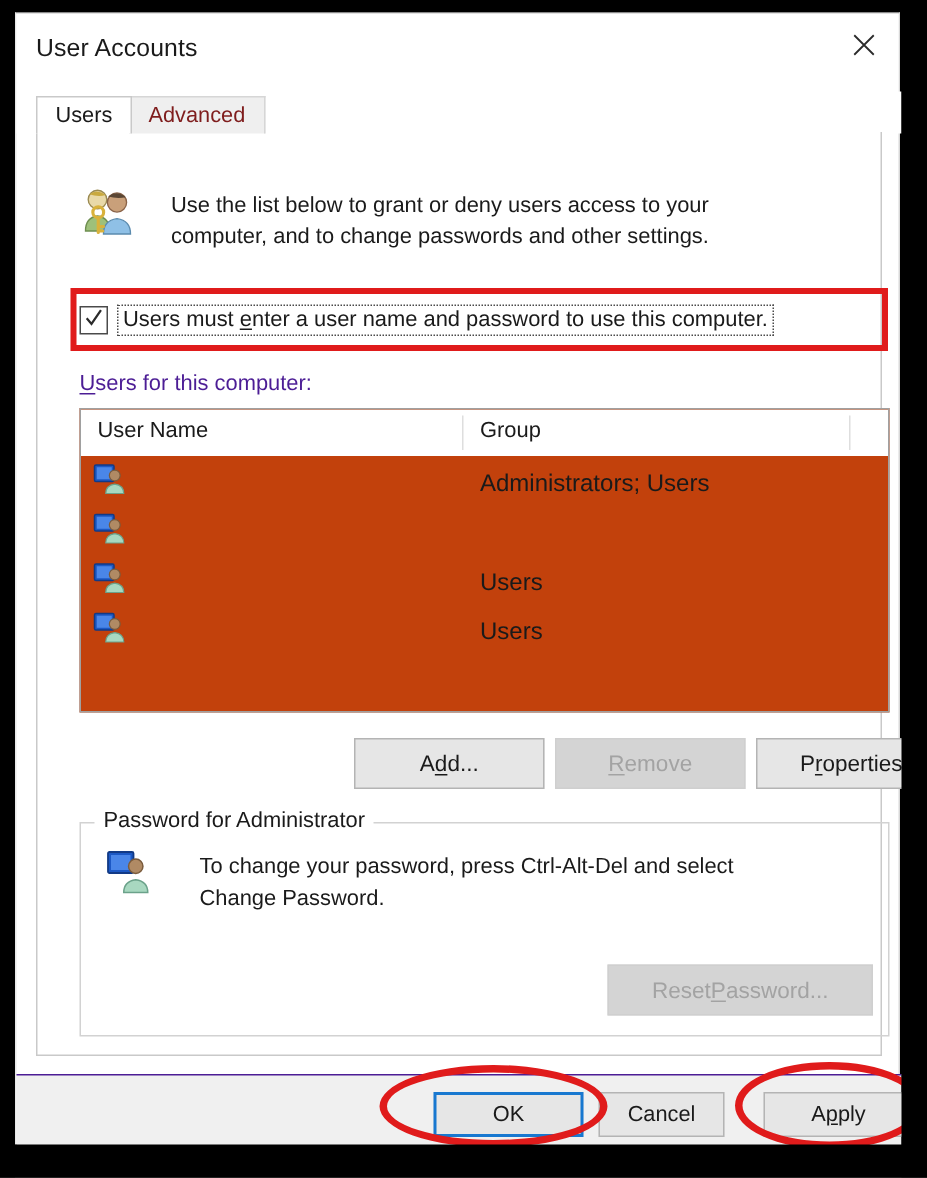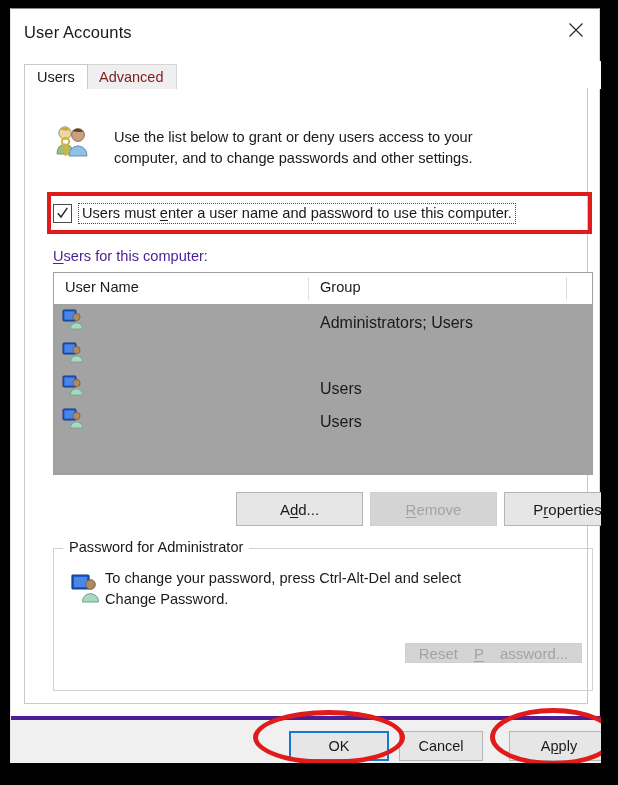--- a/index.html
+++ b/index.html
@@ -177,21 +177,21 @@
     color: #4c1d95;
     white-space: nowrap;
   }
 
   .listbox {
     position: absolute;
     left: 28px;
     top: 184px;
     width: 540px;
     height: 203px;
-    background: #a3a3a3;
+    background: #c2410c;
     border: 1px solid #a0a0a0;
     overflow: hidden;
   }
   .lv-header {
     position: relative;
     height: 31px;
     background: #ffffff;
   }
   .lv-header .hcell {
     position: absolute;
@@ -287,50 +287,48 @@
     background: #ffffff;
     font-size: 14.6px;
     color: #1a1a1a;
     white-space: nowrap;
   }
   .pw-body {
     position: absolute;
     left: 46px;
     top: 478px;
     display: flex;
-    gap: 4px;
+    gap: 32px;
     width: 480px;
-    align-items: center;
   }
   .pw-text {
     font-size: 14.6px;
     line-height: 1.42;
     color: #1a1a1a;
     padding-top: 2px;
   }
   .icon-pc-user { width: 30px; height: 30px; flex: 0 0 30px; }
 
   .btn.b-reset {
     position: absolute;
     left: 380px;
     top: 555px;
     width: 177px;
-    height: 20px;
-    gap: 16px;
+    height: 34px;
   }
 
   
   .footer {
     position: absolute;
     left: 0px;
     top: 707px;
     width: 590px;
     height: 48px;
     background: #f0f0f0;
-    border-top: 4px solid #4c1d95;
+    border-top: 1px solid #4c1d95;
   }
   .fbtn {
     position: absolute;
     top: 11px;
     height: 30px;
     background: #e6e6e6;
     border: 1px solid #b4b4b4;
     font-size: 14.5px;
     color: #1a1a1a;
     display: flex;

